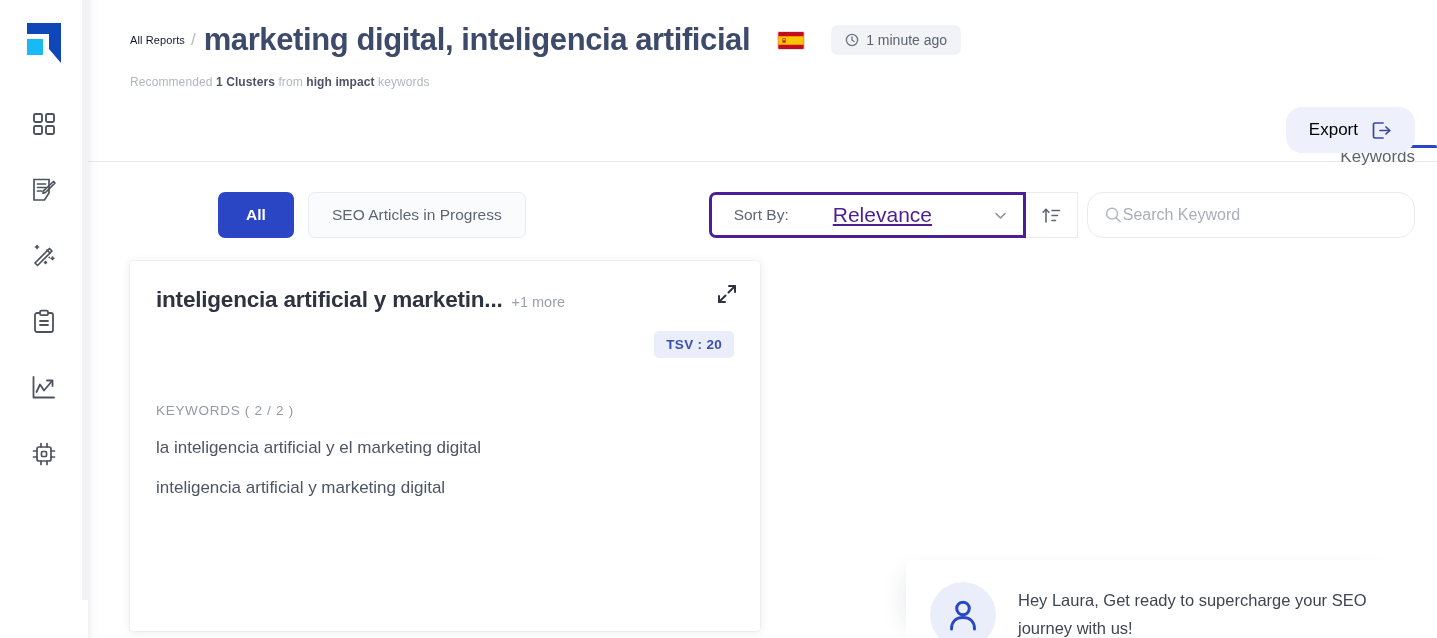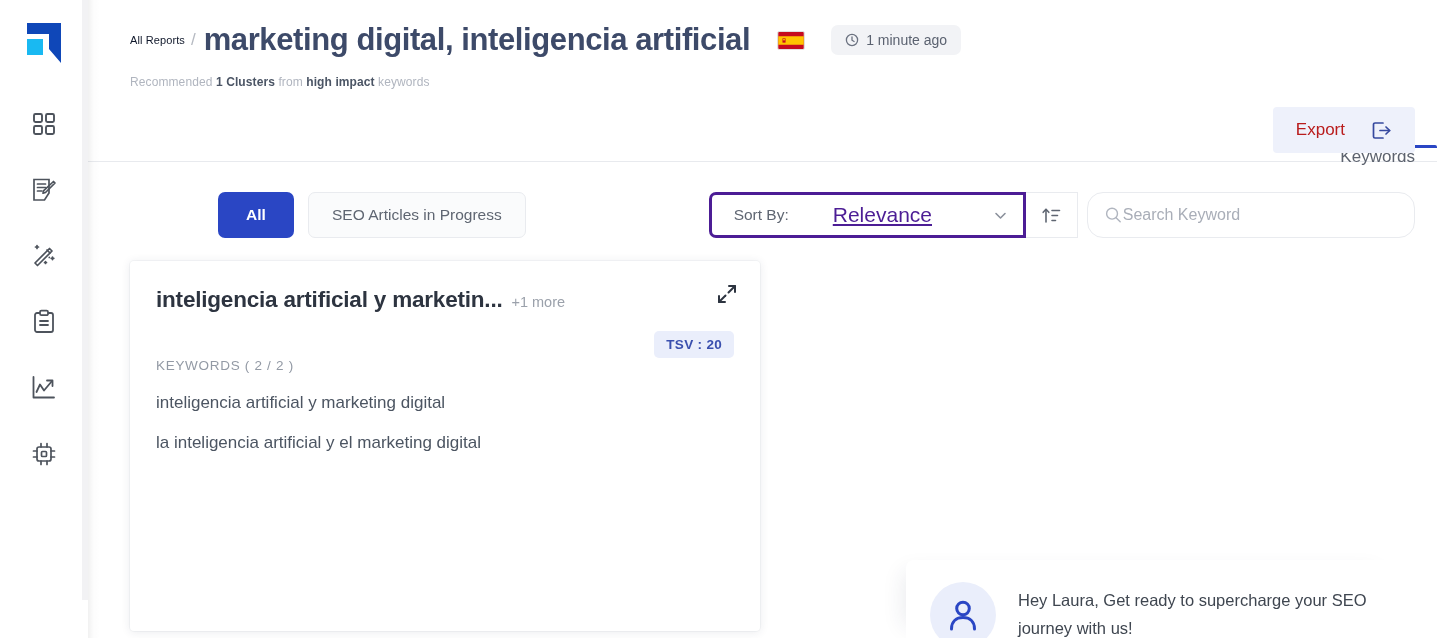--- a/index.html
+++ b/index.html
@@ -133,25 +133,25 @@
     content: "";
     position: absolute;
     left: 0; right: 0; bottom: -1px;
     height: 3px; background: #2a46c4;
     border-radius: 2px 2px 0 0;
   }
   .export-btn {
     position: absolute;
     right: 22px; bottom: 8px;
     background: #eef1fb;
-    border-radius: 4px;
+    border-radius: 16px;
     height: 46px;
-    display: flex; align-items: center; gap: 26px;
+    display: flex; align-items: center; gap: 13px;
     padding: 0 23px;
-    color: #b91c1c;
+    color: #000000;
     font-size: 17px;
     cursor: pointer;
     border: none;
     font-family: inherit;
   }
 
   
   .filters {
     margin-top: 30px;
     padding: 0 22px 0 130px;
@@ -266,20 +266,21 @@
   .tsv-badge {
     background: #eaeefb;
     color: #3a4fae;
     font-size: 13.5px;
     font-weight: 700;
     border-radius: 5px;
     padding: 6px 12px;
     letter-spacing: .3px;
   }
   .kw-label {
+    margin-top: 45px;
     font-size: 13.5px;
     color: #939aa5;
     letter-spacing: .7px;
   }
   .kw-list { margin-top: 20px; display: flex; flex-direction: column; gap: 20px; }
   .kw-item {
     font-size: 17px;
     color: #4c5562;
     cursor: pointer;
   }
@@ -484,22 +485,22 @@
         <div class="tsv-row">
           <span class="tsv-badge">TSV : 20</span>
         </div>
 
         <div class="kw-label">
           <span>KEYWORDS</span>
           <span>( 2 / 2 )</span>
         </div>
 
         <div class="kw-list">
+          <div class="kw-item">la inteligencia artificial y el marketing digital</div>
           <div class="kw-item">inteligencia artificial y marketing digital</div>
-          <div class="kw-item">la inteligencia artificial y el marketing digital</div>
         </div>
       </article>
     </div>
 
     <div class="chat">
       <div class="chat-avatar">
         <svg width="36" height="36" viewBox="0 0 36 36" fill="none" stroke="#2a46c4" stroke-width="3" stroke-linecap="round" stroke-linejoin="round">
           <circle cx="18" cy="11.5" r="6.3"></circle>
           <path d="M6.5 32 C6.5 24.4 11.6 20.6 18 20.6 C24.4 20.6 29.5 24.4 29.5 32"></path>
         </svg>

